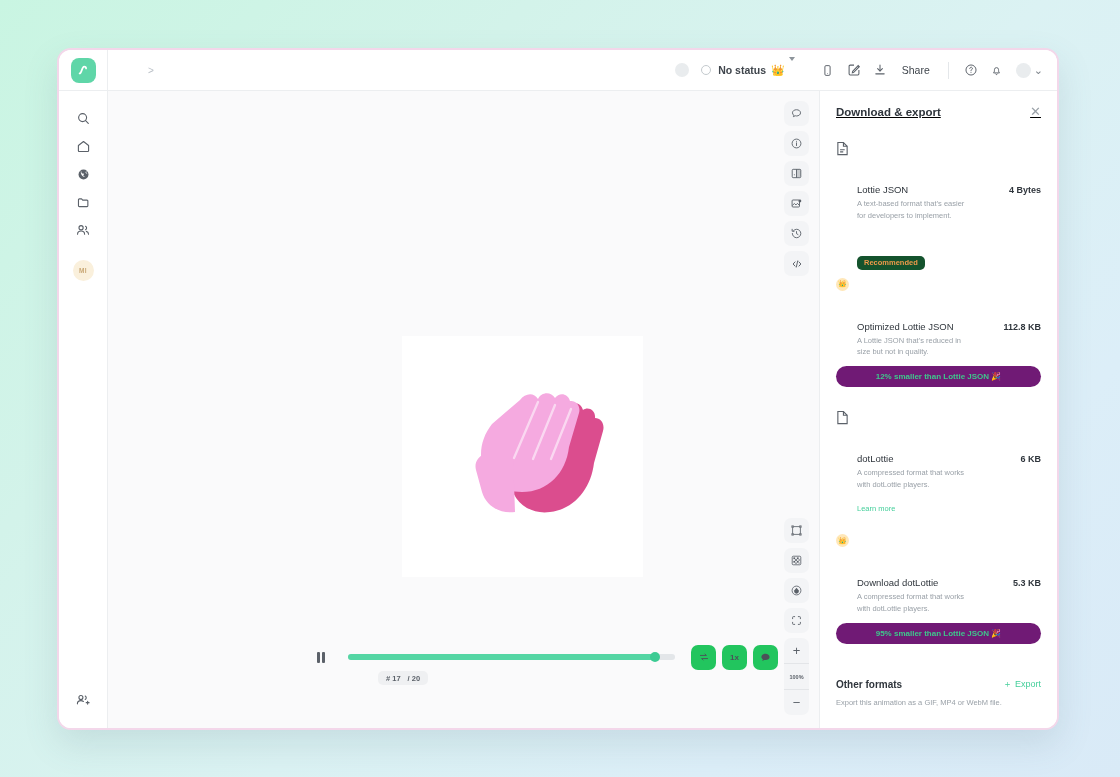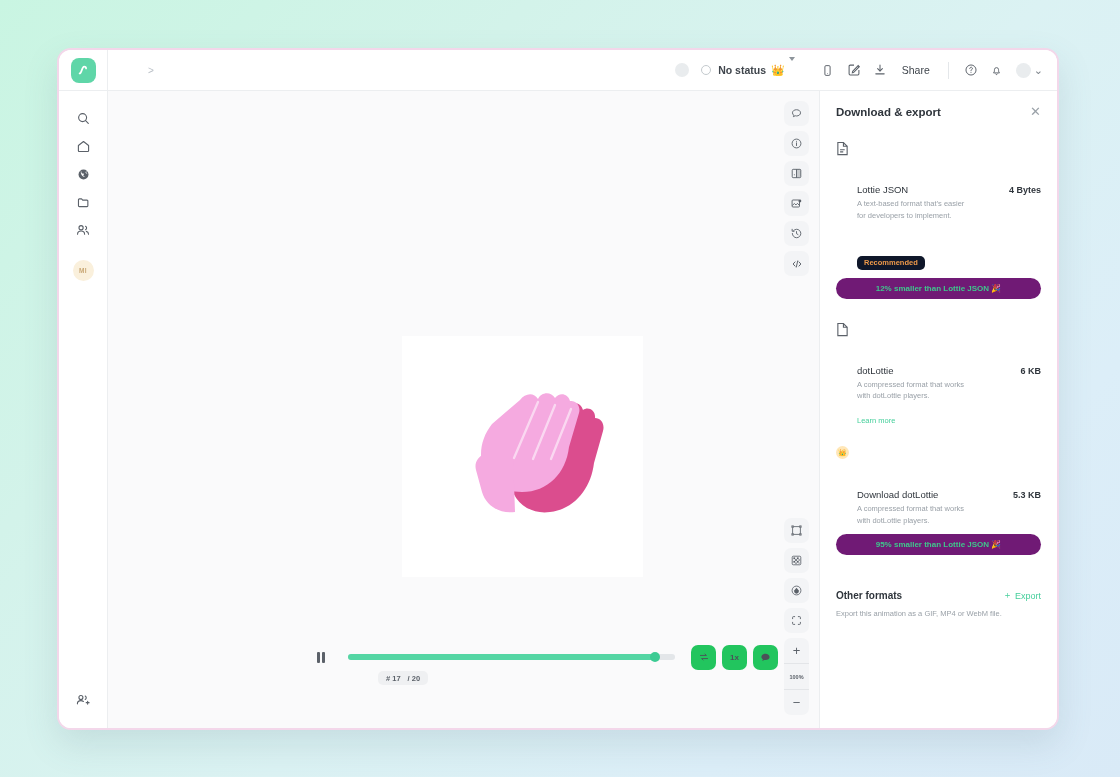--- a/index.html
+++ b/index.html
@@ -202,20 +202,21 @@
   .panel {
     width: 238px; min-width: 238px;
     border-left: 1px solid #eceef0;
     background: #fff;
     padding: 14px 16px 0 16px;
     overflow: hidden;
   }
   .panel-head {
     display: flex; align-items: center; justify-content: space-between;
     margin-bottom: 22px;
+    text-decoration: underline;
   }
   .panel-title { font-size: 11.5px; font-weight: 700; color: #2f353c; }
   .panel-close { color: #9aa1a8; font-size: 13px; line-height: 1; }
 
   .fmt-row { display: flex; gap: 8px; margin-bottom: 4px; }
   .fmt-icon { width: 13px; min-width: 13px; padding-top: 1px; color: #5b6169; }
   .crown-badge {
     width: 13px; height: 13px; min-width: 13px; border-radius: 50%;
     background: #ffe7b8; display: flex; align-items: center; justify-content: center;
     font-size: 7px; margin-top: 1px;
@@ -225,21 +226,21 @@
     display: flex; align-items: baseline; justify-content: space-between; gap: 6px; margin-top: 44px;
   }
   .fmt-name { font-size: 9.5px; color: #2f353c; font-weight: 500; }
   .fmt-size { font-size: 9px; color: #2f353c; font-weight: 700; white-space: nowrap; }
   .fmt-desc {
     font-size: 7.5px; color: #9aa1a8; line-height: 1.55; margin-top: 3px;
     max-width: 118px;
   }
   .learn-more { font-size: 7.5px; color: #45cf9b; display: block; margin-top: 14px; }
   .rec-badge {
-    display: inline-block; background: #0f172a; color: #ef9a4a;
+    display: inline-block; background: #14532d; color: #ef9a4a;
     font-size: 7.5px; font-weight: 600;
     padding: 2.5px 7px; border-radius: 5px;
   }
   .saving-pill {
     background: #701a75; color: #3fc68c;
     font-size: 8px; font-weight: 700; text-align: center;
     padding: 6px 0; border-radius: 12px; margin-top: 8px;
   }
   .blk { margin-bottom: 18px; }
   .blk-rec { margin-top: 30px; }
@@ -558,20 +559,30 @@
             </div>
             <div class="fmt-desc">A text-based format that's easier for developers to implement.</div>
           </div>
         </div>
       </div>
 
       <div class="blk blk-rec">
         <div style="margin-left:21px;margin-bottom:7px;">
           <span class="rec-badge">Recommended</span>
         </div>
+        <div class="fmt-row">
+          <div class="crown-badge">👑</div>
+          <div class="fmt-body">
+            <div class="fmt-top">
+              <span class="fmt-name">Optimized Lottie JSON</span>
+              <span class="fmt-size">112.8 KB</span>
+            </div>
+            <div class="fmt-desc">A Lottie JSON that's reduced in size but not in quality.</div>
+          </div>
+        </div>
         <div class="saving-pill">12% smaller than Lottie JSON 🎉</div>
       </div>
 
       <div class="blk" style="margin-top:22px;">
         <div class="fmt-row">
           <div class="fmt-icon">
             <svg width="13" height="15" viewBox="0 0 14 16" fill="none" stroke="currentColor" stroke-width="1.2">
               <path d="M2 1.6h6l4 4v9H2z"></path>
               <path d="M8 1.6v4h4"></path>
             </svg>

